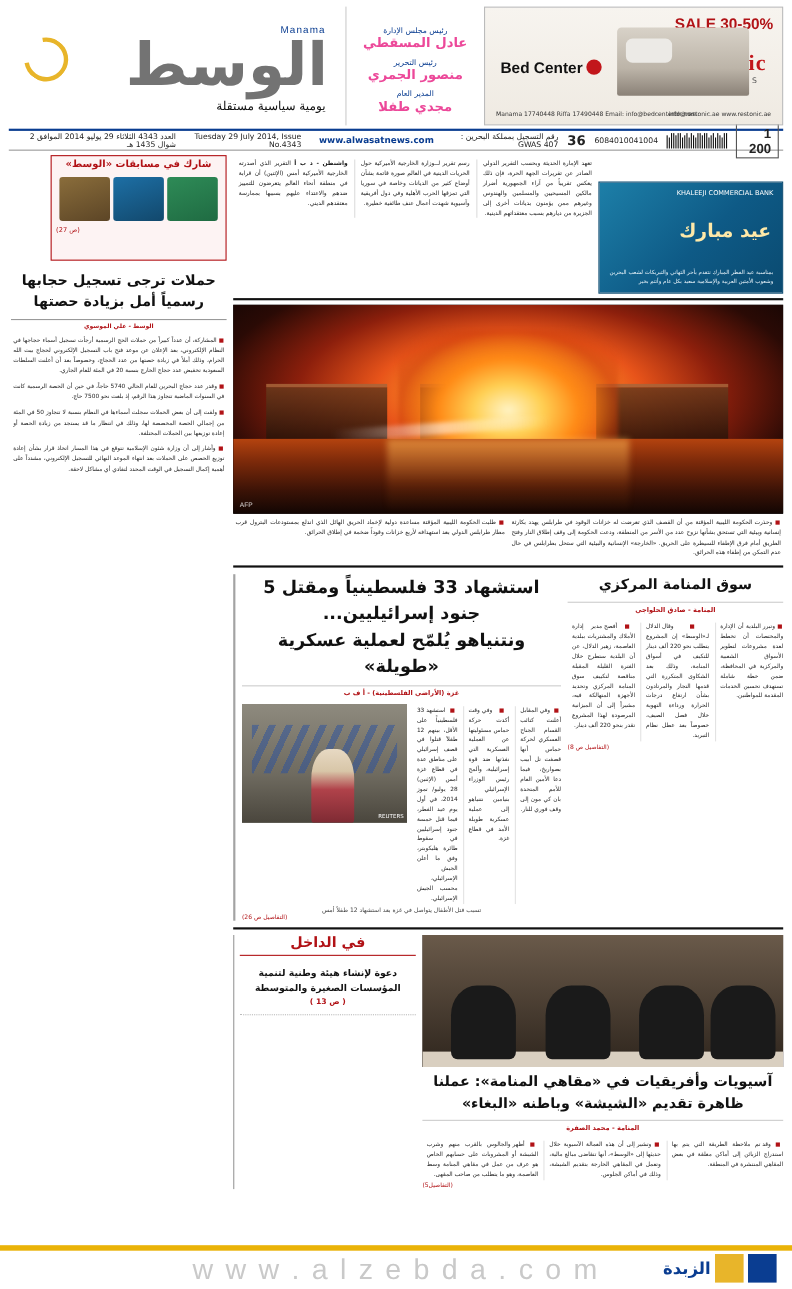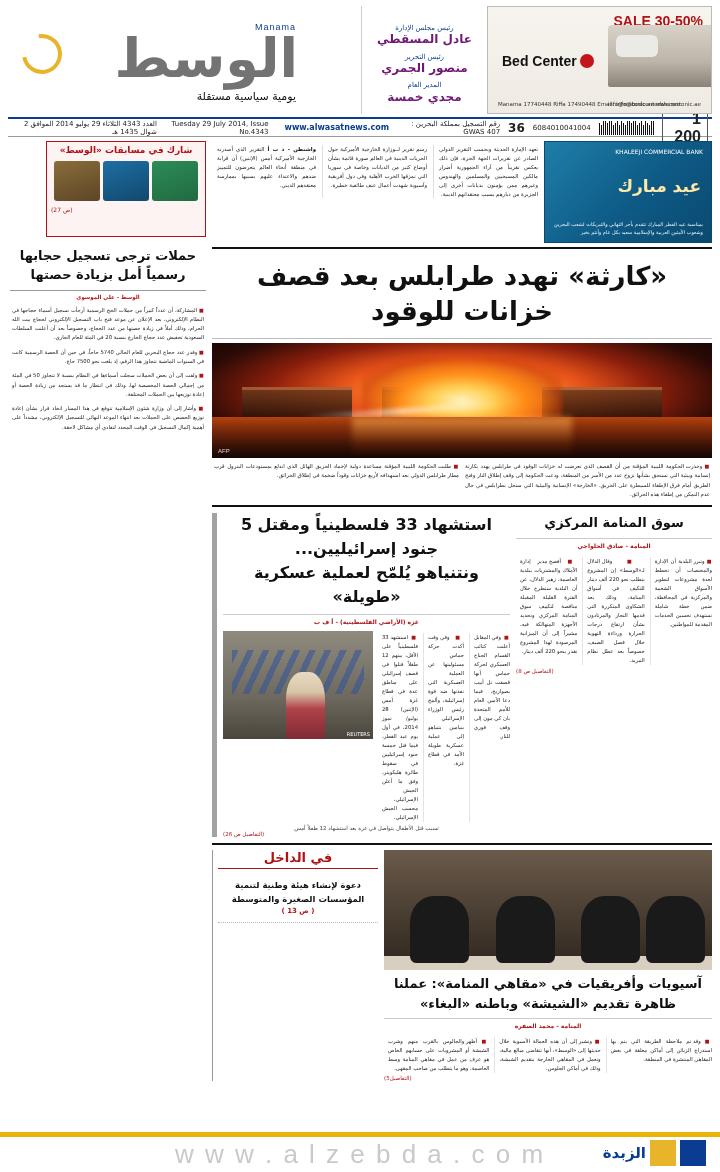--- a/index.html
+++ b/index.html
@@ -76,25 +76,24 @@
   }
   .editors {
     width: 120px;
     display: flex;
     flex-direction: column;
     justify-content: center;
     gap: 6px;
     padding-top: 8px;
     border-left: 1px solid #ccc;
     padding-left: 6px;
-    margin-left: 47px;
   }
   .editor-row { text-align: center; line-height: 1.2; }
   .editor-role { font-size: 7px; color: #0a3d91; }
-  .editor-name { font-size: 12px; font-weight: bold; color: #701a75; }
+  .editor-name { font-size: 12px; font-weight: bold; color: #ec4899; }
 
   .ad-masthead {
     flex: 1;
     border: 1px solid #bbb;
     background: linear-gradient(180deg,#f7f4ef 0%,#efeae2 100%);
     position: relative;
     overflow: hidden;
     display: flex;
     align-items: center;
   }
@@ -187,21 +186,21 @@
     border-bottom: 1px solid #999;
     margin-top: 3px;
     font-size: 7px;
     color: #222;
     padding: 0 4px;
     gap: 8px;
   }
   .price-box {
     border: 1px solid #555;
     padding: 1px 6px;
-    font-size: 16px;
+    font-size: 12px;
     font-weight: bold;
     font-family: "Liberation Sans", sans-serif;
   }
   .barcode {
     display: flex; align-items: flex-end; gap: 1px; height: 14px;
   }
   .barcode i { display:block; width:1px; background:#111; height:100%; }
   .barcode i:nth-child(3n){height:70%;}
   .barcode i:nth-child(4n){height:85%;}
   .issue-num { font-size: 12px; font-weight: bold; }
@@ -247,20 +246,21 @@
   .dateline { font-weight: bold; color:#111; }
 
   .ad-bank {
     width: 168px;
     height: 102px;
     background: linear-gradient(135deg,#1d7fa8 0%,#0e5a86 55%,#0a4a70 100%);
     border: 1px solid #0a4a70;
     position: relative;
     overflow: hidden;
     flex: none;
+    margin-top: 24px;
   }
   .ad-bank .bk-logo {
     position:absolute; top:6px; right:8px;
     color:#fff; font-size:6px; text-align:right; line-height:1.3;
   }
   .ad-bank .bk-greet {
     position:absolute; top:34px; right:10px;
     color:#ffe9a8; font-size:17px; font-weight:bold;
   }
   .ad-bank .bk-txt {
@@ -336,21 +336,21 @@
     border-bottom: 2px solid #111;
   }
   .caption .c{flex:1;}
   .bullet:before{ content:"\25A0  "; color:#b11216; font-size:5px;}
 
   
   .midrow {
     display:flex; gap:6px; padding-top:6px;
   }
   .mid-left { width: 196px; }
-  .mid-right { flex:1; padding-left:6px; border-left:5px solid #a3a3a3;}
+  .mid-right { flex:1; padding-left:6px; border-left:2px solid #a3a3a3;}
   .mid-head {
     font-size: 16px; font-weight: bold; text-align:center; color:#111;
     line-height:1.5; padding-bottom: 5px; border-bottom:1px solid #ccc;
   }
   .mid-head.small { font-size: 13px; }
   .mid-sub { font-size:6px; color:#b11216; text-align:center; padding:3px 0 4px; font-weight:bold;}
   .mid-body { display:flex; gap:5px; font-size:5.3px; line-height:1.7; color:#222; text-align:justify; padding-top:4px;}
   .mid-body .c{flex:1; border-left:1px solid #e3e3e3; padding-left:4px;}
   .mid-body .c:last-child{border-left:none;}
   .photo-girl {
@@ -439,21 +439,21 @@
       <div class="editor-row">
         <div class="editor-role">رئيس مجلس الإدارة</div>
         <div class="editor-name">عادل المسقطي</div>
       </div>
       <div class="editor-row">
         <div class="editor-role">رئيس التحرير</div>
         <div class="editor-name">منصور الجمري</div>
       </div>
       <div class="editor-row">
         <div class="editor-role">المدير العام</div>
-        <div class="editor-name">مجدي خمسة</div>
+        <div class="editor-name">مجدي طفلا</div>
       </div>
     </div>
 
     <div class="logo-block">
       <div class="logo-en">Manama</div>
       <div class="logo-swirl"></div>
       <div class="logo-ar">الوسط</div>
       <div class="logo-tag">يومية سياسية مستقلة</div>
     </div>
 
@@ -513,21 +513,20 @@
         </div>
         <div class="topstory" style="flex:1;border-bottom:none;">
           <div class="topstory-body">
             <div class="c">تعهد الإمارة الحديثة وبحسب التقرير الدولي الصادر عن تقريرات الجهة الحرة، فإن ذلك يعكس تقريباً من آراء الجمهورية أضرار مالكين المسيحيين والمسلمين والهندوس وغيرهم ممن يؤمنون بديانات أخرى إلى الجزيرة من ديارهم بسبب معتقداتهم الدينية.</div>
             <div class="c">رسم تقرير لــوزارة الخارجية الأميركية حول الحريات الدينية في العالم صورة قاتمة بشأن أوضاع كثير من الديانات وخاصة في سوريا التي تمزقها الحرب الأهلية وفي دول أفريقية وآسيوية شهدت أعمال عنف طائفية خطيرة.</div>
             <div class="c"><span class="dateline">واشنطن - د ب أ</span> <span>التقرير الذي أصدرته الخارجية الأميركية أمس (الإثنين) أن قرابة في منطقة أنحاء العالم يتعرضون للتمييز ضدهم والاعتداء عليهم بسببها بممارسة معتقدهم الديني.</span></div>
           </div>
         </div>
       </div>
 
-      <div class="main-head">«كارثة» تهدد طرابلس بعد قصف خزانات للوقود</div>
 
       <div class="hero">
         <div class="sky"></div>
         <div class="tank t1"></div>
         <div class="tank t2"></div>
         <div class="tank t3"></div>
         <div class="flame"></div>
         <div class="spray"></div>
         <div class="water"></div>
         <div class="credit">AFP</div>

